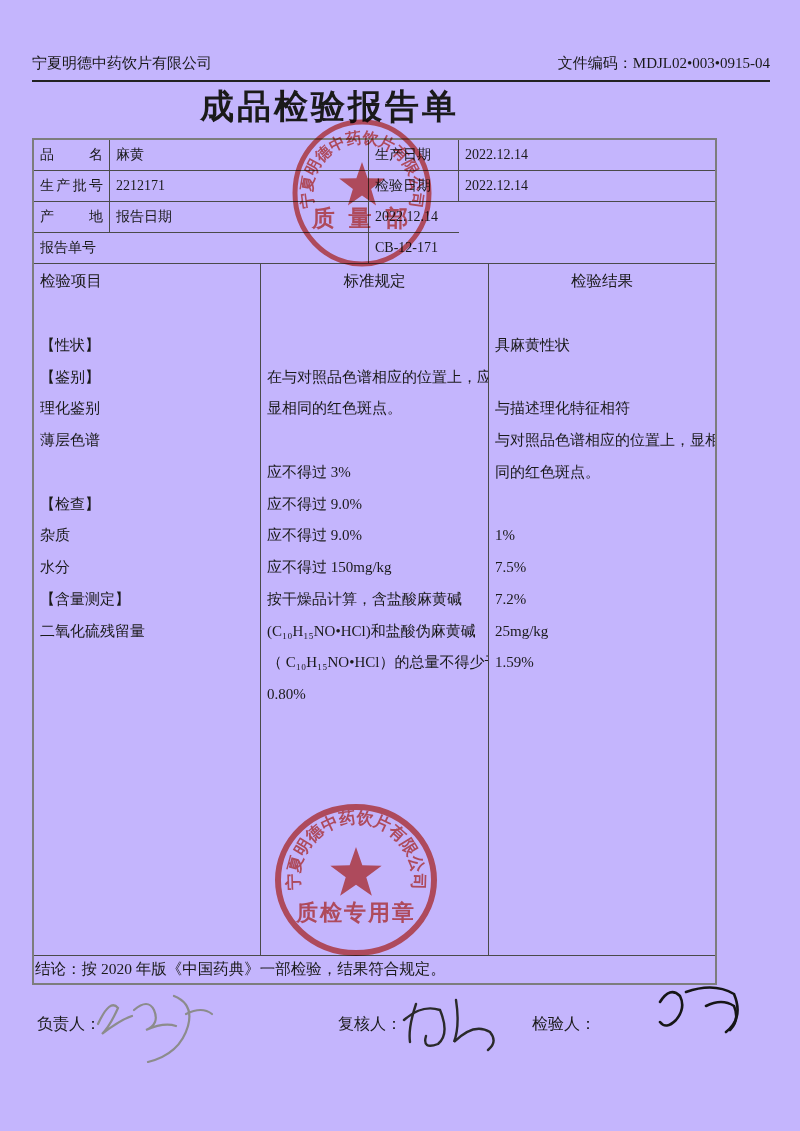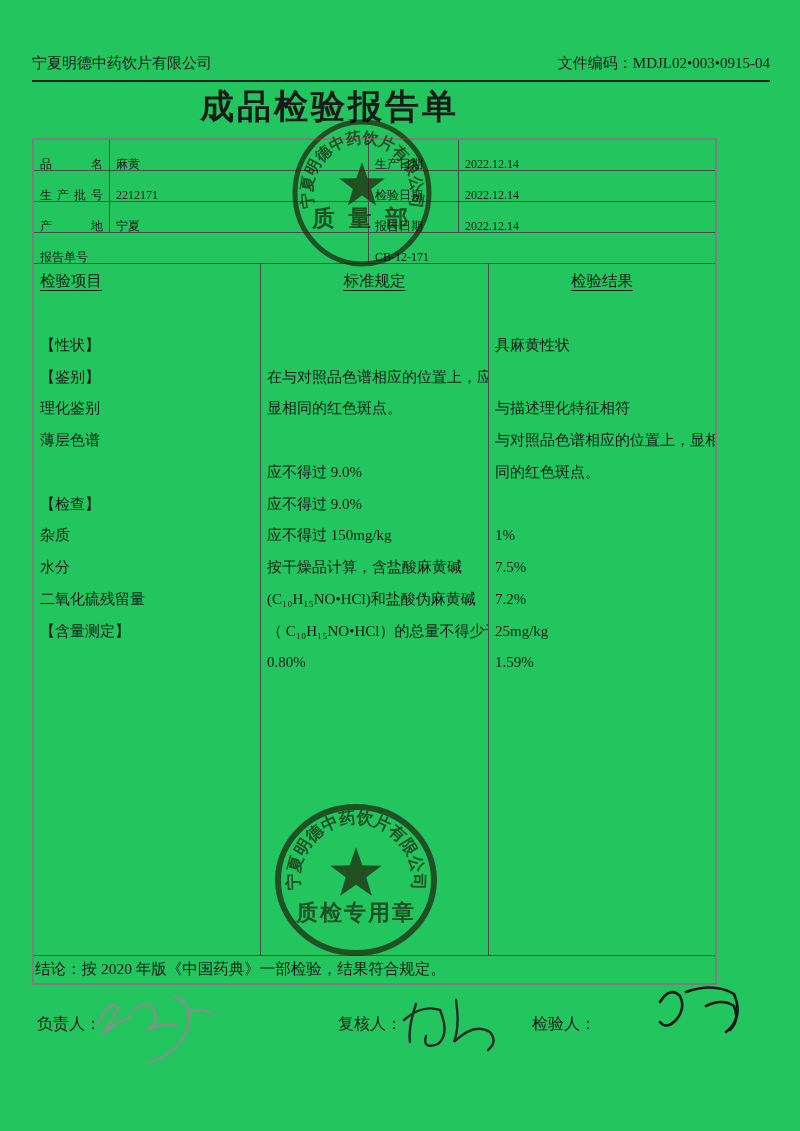--- a/index.html
+++ b/index.html
@@ -1,38 +1,38 @@
 <!DOCTYPE html>
 <html><head>
 <meta charset="utf-8">
 <style>
   html,body{margin:0;padding:0;background:#ffffff;}
   .page{
-    position:relative;width:800px;height:1131px;background:#22c55e;
+    position:relative;width:800px;height:1131px;background:#c4b5fd;
     font-family:"Liberation Serif","DejaVu Serif",serif;color:#1a1a1a;
     overflow:hidden;outline:1px solid #d8d8d8;
   }
   
   .doc-header{position:absolute;top:54px;left:32px;width:738px;display:flex;justify-content:space-between;font-size:15px;}
   .doc-rule{position:absolute;top:80px;left:32px;width:738px;height:2px;background:#222;}
   .doc-title{position:absolute;top:84px;left:0;width:659px;text-align:center;font-size:34px;font-weight:bold;letter-spacing:3px;}
   
   .report-table{position:absolute;left:32px;top:138px;width:681px;border:2px solid #7d7d7d;background:transparent;}
   .info-grid{display:grid;grid-template-columns:76px 259px 90px 256px;}
-  .cell{box-sizing:border-box;height:31px;line-height:30px;border-bottom:1px solid #4a4a4a;border-right:1px solid #4a4a4a;padding:9px 6px;font-size:12px;white-space:nowrap;overflow:visible;}
+  .cell{box-sizing:border-box;height:31px;line-height:30px;border-bottom:1px solid #4a4a4a;border-right:1px solid #4a4a4a;padding:0 6px;font-size:14px;white-space:nowrap;overflow:visible;}
   .cell.lastcol{border-right:none;}
   .cell.jlabel{text-align:justify;text-align-last:justify;}
   .cell.span12{grid-column:1/3;}
   .cell.span34{grid-column:3/5;border-right:none;}
   .main-grid{display:grid;grid-template-columns:227px 228px 226px;height:692px;}
   .mcell{box-sizing:border-box;border-right:1px solid #4a4a4a;border-bottom:1px solid #4a4a4a;overflow:hidden;}
   .mcell.lastcol{border-right:none;}
   .mcell-header{height:34px;line-height:34px;padding:0 6px;font-size:15.5px;}
   .mcell-header.center{text-align:center;}
-  .mcell-header span{text-decoration:underline;text-underline-offset:4px;}
+  .mcell-header span{text-underline-offset:4px;}
   .tline{height:31.75px;line-height:31.75px;padding:0 6px;font-size:15px;white-space:nowrap;}
   .conclusion-row{box-sizing:border-box;height:27px;line-height:26px;padding:0 1px;font-size:15.5px;white-space:nowrap;}
   
   .stamp{position:absolute;pointer-events:none;opacity:.82;mix-blend-mode:multiply;}
   .stamp-top{left:277px;top:106px;}
   .stamp-bottom{left:266px;top:794px;}
   
   .sign-row{position:absolute;left:32px;top:1000px;width:740px;height:80px;font-size:16px;}
   .sign-label{position:absolute;top:14px;white-space:nowrap;}
   .lbl-owner{left:5px;} .lbl-reviewer{left:306px;} .lbl-inspector{left:500px;text-align:right;}
@@ -58,53 +58,53 @@
       <div class="cell">麻黄</div>
       <div class="cell">生产日期</div>
       <div class="cell lastcol">2022.12.14</div>
 
       <div class="cell jlabel">生产批号</div>
       <div class="cell">2212171</div>
       <div class="cell">检验日期</div>
       <div class="cell lastcol">2022.12.14</div>
 
       <div class="cell jlabel">产地</div>
-      <div class="cell">宁夏</div>
       <div class="cell">报告日期</div>
       <div class="cell lastcol">2022.12.14</div>
 
       <div class="cell span12">报告单号</div>
       <div class="cell span34">CB-12-171</div>
     </div>
 
     <div class="main-grid">
       <div class="mcell">
         <div class="mcell-header"><span>检验项目</span></div>
         <div>
             <div class="tline">&nbsp;</div>
             <div class="tline">【性状】</div>
             <div class="tline">【鉴别】</div>
             <div class="tline">理化鉴别</div>
             <div class="tline">薄层色谱</div>
             <div class="tline">&nbsp;</div>
             <div class="tline">【检查】</div>
             <div class="tline">杂质</div>
             <div class="tline">水分</div>
+            <div class="tline">【含量测定】</div>
             <div class="tline">二氧化硫残留量</div>
-            <div class="tline">【含量测定】</div>
           </div>
       </div>
       <div class="mcell">
         <div class="mcell-header center"><span>标准规定</span></div>
         <div>
             <div class="tline">&nbsp;</div>
             <div class="tline">&nbsp;</div>
             <div class="tline">在与对照品色谱相应的位置上，应</div>
             <div class="tline">显相同的红色斑点。</div>
             <div class="tline">&nbsp;</div>
+            <div class="tline">应不得过 3%</div>
             <div class="tline">应不得过 9.0%</div>
             <div class="tline">应不得过 9.0%</div>
             <div class="tline">应不得过 150mg/kg</div>
             <div class="tline">按干燥品计算，含盐酸麻黄碱</div>
             <div class="tline">(C₁₀H₁₅NO•HCl)和盐酸伪麻黄碱</div>
             <div class="tline">（ C₁₀H₁₅NO•HCl）的总量不得少于</div>
             <div class="tline">0.80%</div>
           </div>
       </div>
       <div class="mcell lastcol">

